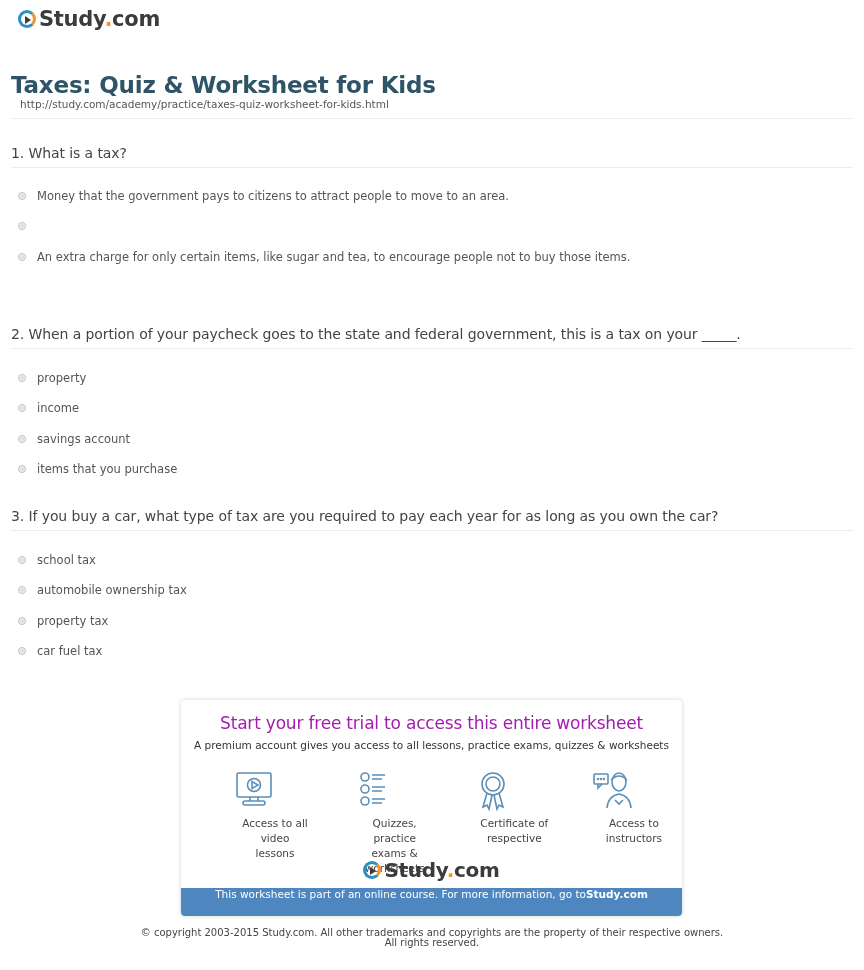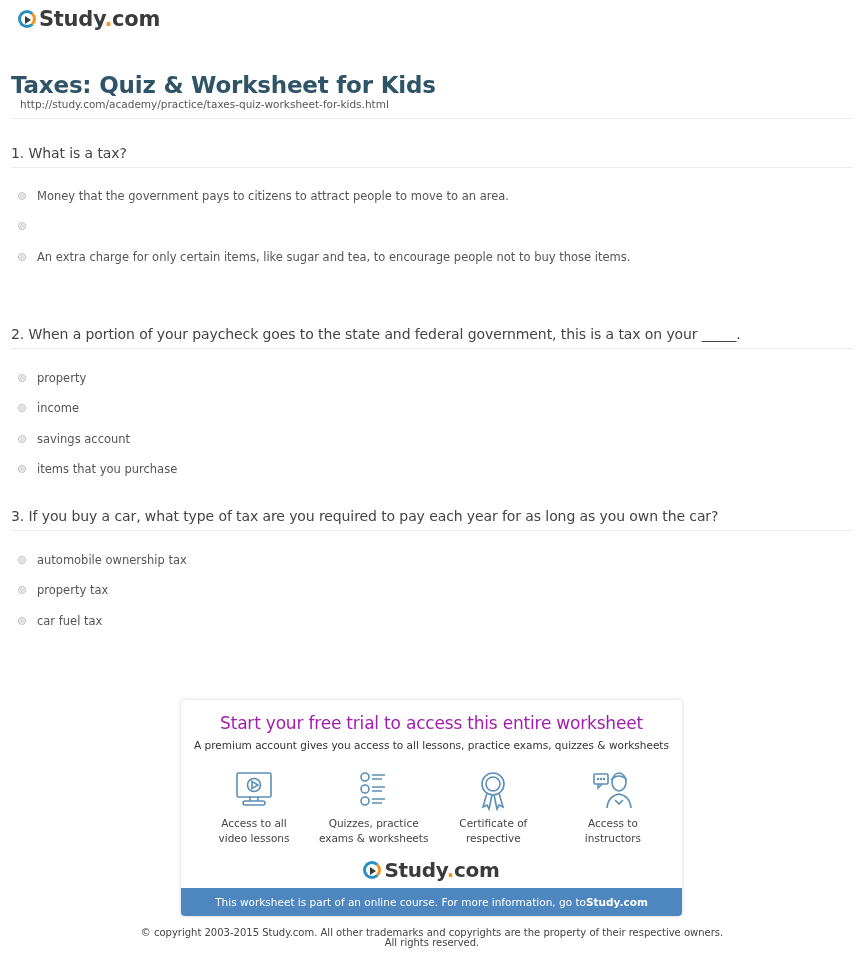--- a/index.html
+++ b/index.html
@@ -24,26 +24,26 @@
     .answers { position: absolute; left: 18px; }
     .answer { display: flex; align-items: center; height: 30.3px; font-size: 11.5px; color: #555; }
     .radio { width: 8px; height: 8px; border-radius: 50%; border: 1px solid #bdbdbd; background: radial-gradient(circle, #e0e0e0 0 40%, #f6f6f6 60%); margin-right: 11px; flex: none; }
 
     .promo { position: absolute; left: 181px; top: 700px; width: 501px; height: 216px; background: #fff; border-radius: 4px; box-shadow: 0 0 4px rgba(0,0,0,0.18); overflow: hidden; }
     .promo-title { position: absolute; left: 0; right: 0; top: 13px; text-align: center; font-size: 17px; color: #a21caf; letter-spacing: -0.2px; }
     .promo-sub { position: absolute; left: 0; right: 0; top: 39px; text-align: center; font-size: 10.5px; color: #333; }
     .features { position: absolute; left: 0; right: 0; top: 70px; display: flex; justify-content: space-between; padding: 0 14px 0 18px; }
     .feature { width: 110px; display: flex; flex-direction: column; align-items: center; }
     .feature svg { width: 44px; height: 42px; }
-    .feature-label { font-size: 10.5px; color: #444; text-align: center; line-height: 15px; margin-top: 4px; }
+    .feature-label { font-size: 10.5px; color: #444; text-align: center; line-height: 15px; margin-top: 4px; margin-left: 42px; }
     .promo-logo { position: absolute; left: 0; right: 0; top: 158px; justify-content: center; }
     .promo-logo .mark { width: 18px; height: 18px; border: 3px solid #2b8fc1; border-right-color: #f7941d; }
     .promo-logo .mark::after { content: ""; position: absolute; left: 4px; top: 2.5px; border-left: 6px solid #3b3b3b; border-top: 4px solid transparent; border-bottom: 4px solid transparent; }
     .promo-logo .word { font-size: 20px; font-weight: bold; }
-    .promo-bar { position: absolute; left: 0; right: 0; bottom: 0; height: 28px; background: #4e86c0; color: #fff; font-size: 10.5px; display: flex; align-items: center; justify-content: center; }
+    .promo-bar { position: absolute; left: 0; right: 0; bottom: 0; height: 28px; background: #4e86c0; color: #fff; font-size: 10.5px; display: flex; align-items: flex-start; justify-content: center; }
     .promo-bar b { font-weight: bold; }
 
     .copyright { position: absolute; left: 0; right: 0; top: 928px; text-align: center; font-size: 10px; color: #444; line-height: 10px; }
   </style>
 </head>
 <body>
 
 <div class="logo top-logo">
   <span class="mark"></span>
   <span class="word"><span>Study</span><span class="dot">.</span><span>com</span></span>
@@ -86,20 +86,24 @@
     </label>
   <label class="answer">
       <span class="radio"></span>
       <span>items that you purchase</span>
     </label>
 </div>
 
 <div class="question" style="top:508px">3. If you buy a car, what type of tax are you required to pay each year for as long as you own the car?</div>
 <div class="hr" style="top:530px"></div>
 <div class="answers" style="top:545px">
+  <label class="answer">
+      <span class="radio"></span>
+      <span>school tax</span>
+    </label>
   <label class="answer">
       <span class="radio"></span>
       <span>automobile ownership tax</span>
     </label>
   <label class="answer">
       <span class="radio"></span>
       <span>property tax</span>
     </label>
   <label class="answer">
       <span class="radio"></span>

